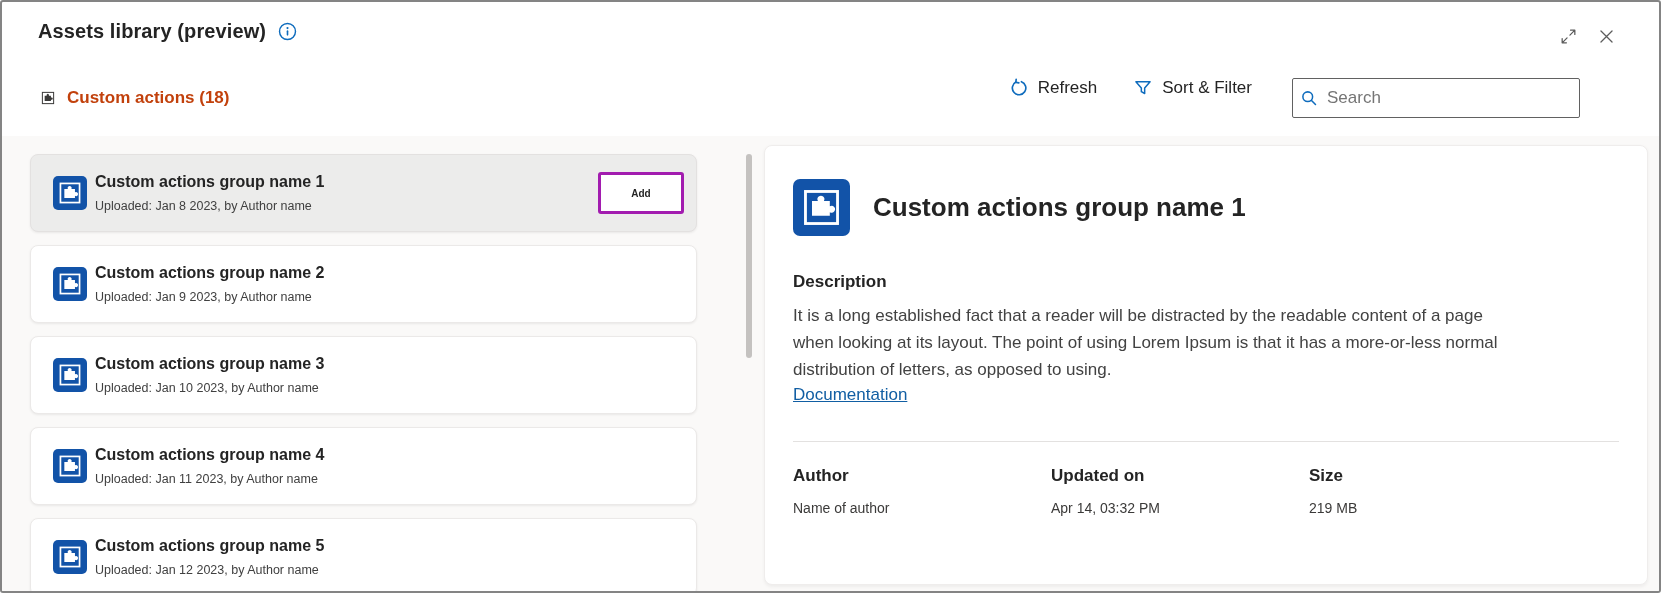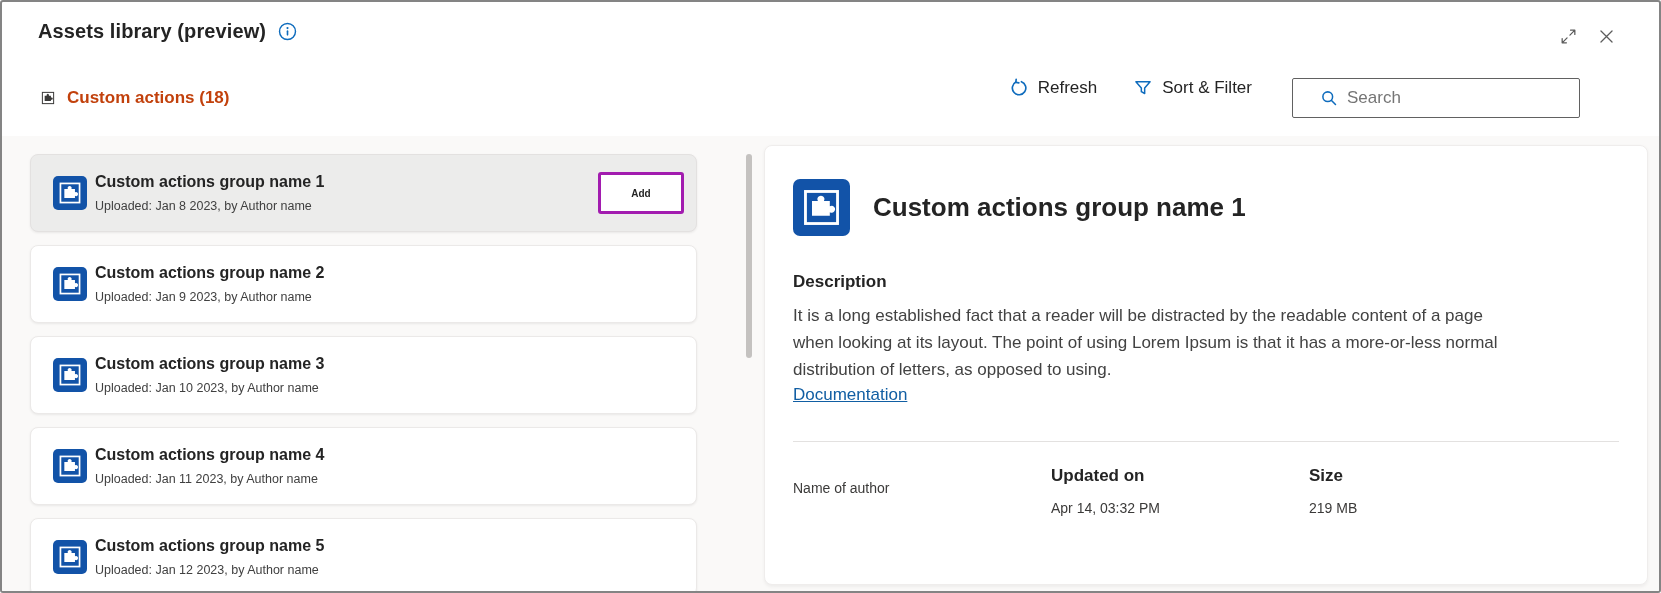--- a/index.html
+++ b/index.html
@@ -26,21 +26,21 @@
   
   .section-label { position: absolute; top: 86px; left: 36px; display: flex; align-items: center; gap: 9px; }
   .section-label svg { width: 20px; height: 20px; color: #3b3a39; }
   .section-label span { font-size: 17px; font-weight: 700; color: #c2410c; }
 
   .toolbar-right { position: absolute; top: 76px; right: 79px; height: 40px; display: flex; align-items: flex-start; }
   .tool-btn { display: flex; align-items: center; gap: 9px; background: none; border: none; cursor: pointer; padding: 0; }
   .tool-btn svg { width: 20px; height: 20px; }
   .tool-btn span { font-size: 17px; color: #242424; }
   .gap-a { width: 36px; } .gap-b { width: 40px; }
-  .searchbox { width: 288px; height: 40px; border: 1px solid #616161; border-radius: 2px; background: #fff; display: flex; align-items: center; padding-left: 27px; }
+  .searchbox { width: 288px; height: 40px; border: 1px solid #616161; border-radius: 2px; background: #fff; display: flex; align-items: center; padding-left: 7px; }
   .searchbox svg { width: 18px; height: 18px; flex: 0 0 auto; }
   .searchbox input { border: none; outline: none; flex: 1; font-family: "Liberation Sans", sans-serif; font-size: 17px; color: #242424; margin-left: 9px; background: transparent; }
   .searchbox input::placeholder { color: #757575; }
 
   
   .content { position: absolute; top: 134px; left: 0; right: 0; bottom: 0; background: #faf9f8; overflow: hidden; }
 
   .list { position: absolute; left: 28px; top: 18px; width: 667px; }
   .card {
     display: flex; align-items: center;
@@ -219,20 +219,21 @@
     </div>
 
     <div class="desc-heading">Description</div>
     <p class="desc-text">It is a long established fact that a reader will be distracted by the readable content of a page when looking at its layout. The point of using Lorem Ipsum is that it has a more-or-less normal distribution of letters, as opposed to using.</p>
     <a class="doc-link">Documentation</a>
 
     <hr class="divider">
 
     <div class="meta">
       <div class="meta-col">
+        <div class="meta-label">Author</div>
         <div class="meta-value">Name of author</div>
       </div>
       <div class="meta-col">
         <div class="meta-label">Updated on</div>
         <div class="meta-value">Apr 14, 03:32 PM</div>
       </div>
       <div class="meta-col">
         <div class="meta-label">Size</div>
         <div class="meta-value">219 MB</div>
       </div>

